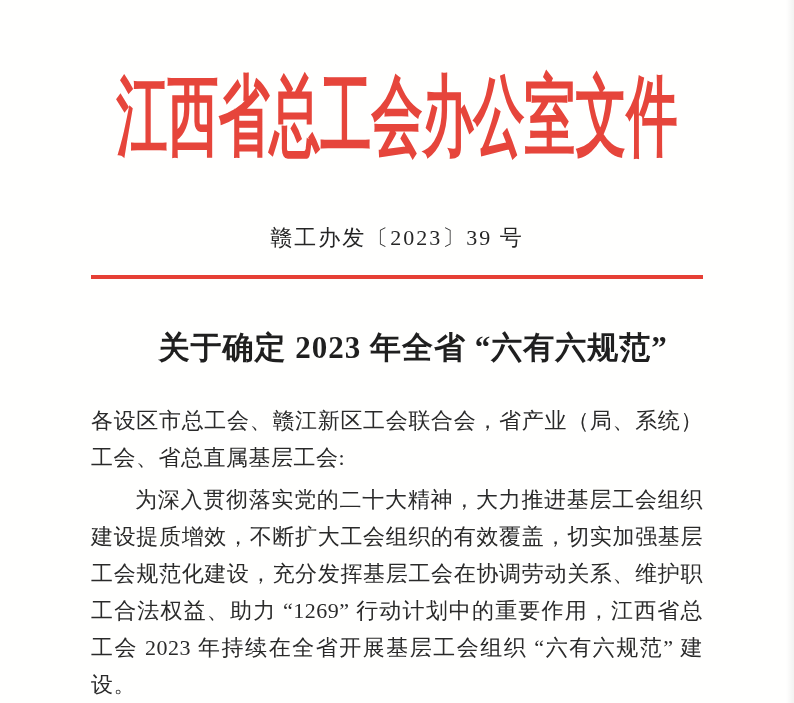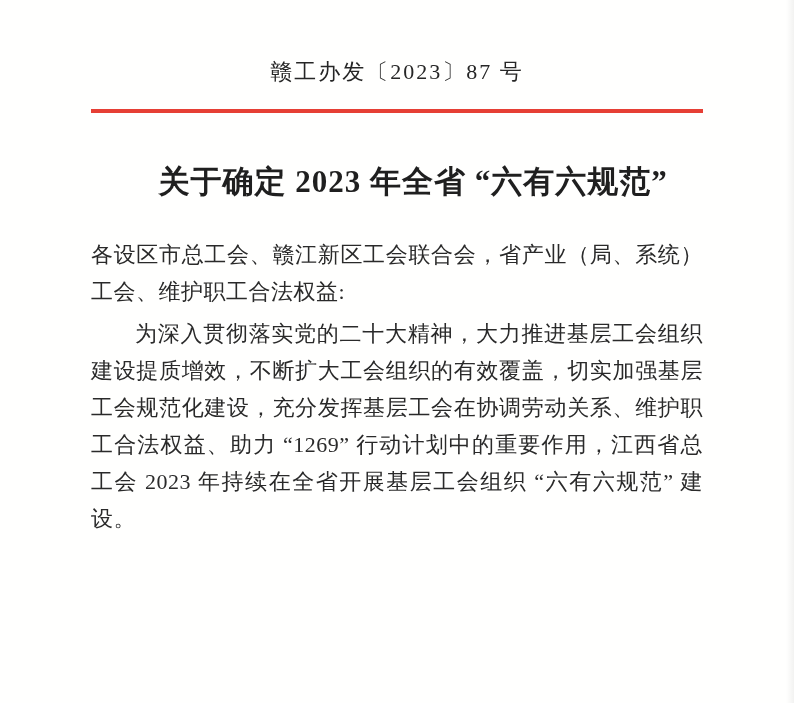--- a/index.html
+++ b/index.html
@@ -87,26 +87,29 @@
     text-indent: 2em;
     letter-spacing: 0.5px;
     color: #2a2a2a;
   }
 </style>
 </head>
 <body>
 
 <div class="page">
 
+  <div class="masthead">
+    <span class="masthead-text">江西省总工会办公室文件</span>
+  </div>
 
-  <div class="doc-number">赣工办发〔2023〕87 号</div>
+  <div class="doc-number">赣工办发〔2023〕39 号</div>
 
   <div class="red-rule"></div>
 
   <h1 class="doc-title">
     <span class="title-line">关于确定 2023 年全省 “六有六规范”</span>
   </h1>
 
-  <p class="salutation">各设区市总工会、赣江新区工会联合会，省产业（局、系统）工会、维护职工合法权益:</p>
+  <p class="salutation">各设区市总工会、赣江新区工会联合会，省产业（局、系统）工会、省总直属基层工会:</p>
 
   <p class="body-paragraph">为深入贯彻落实党的二十大精神，大力推进基层工会组织建设提质增效，不断扩大工会组织的有效覆盖，切实加强基层工会规范化建设，充分发挥基层工会在协调劳动关系、维护职工合法权益、助力 “1269” 行动计划中的重要作用，江西省总工会 2023 年持续在全省开展基层工会组织 “六有六规范” 建设。</p>
 
 </div>
 
 </body></html>

